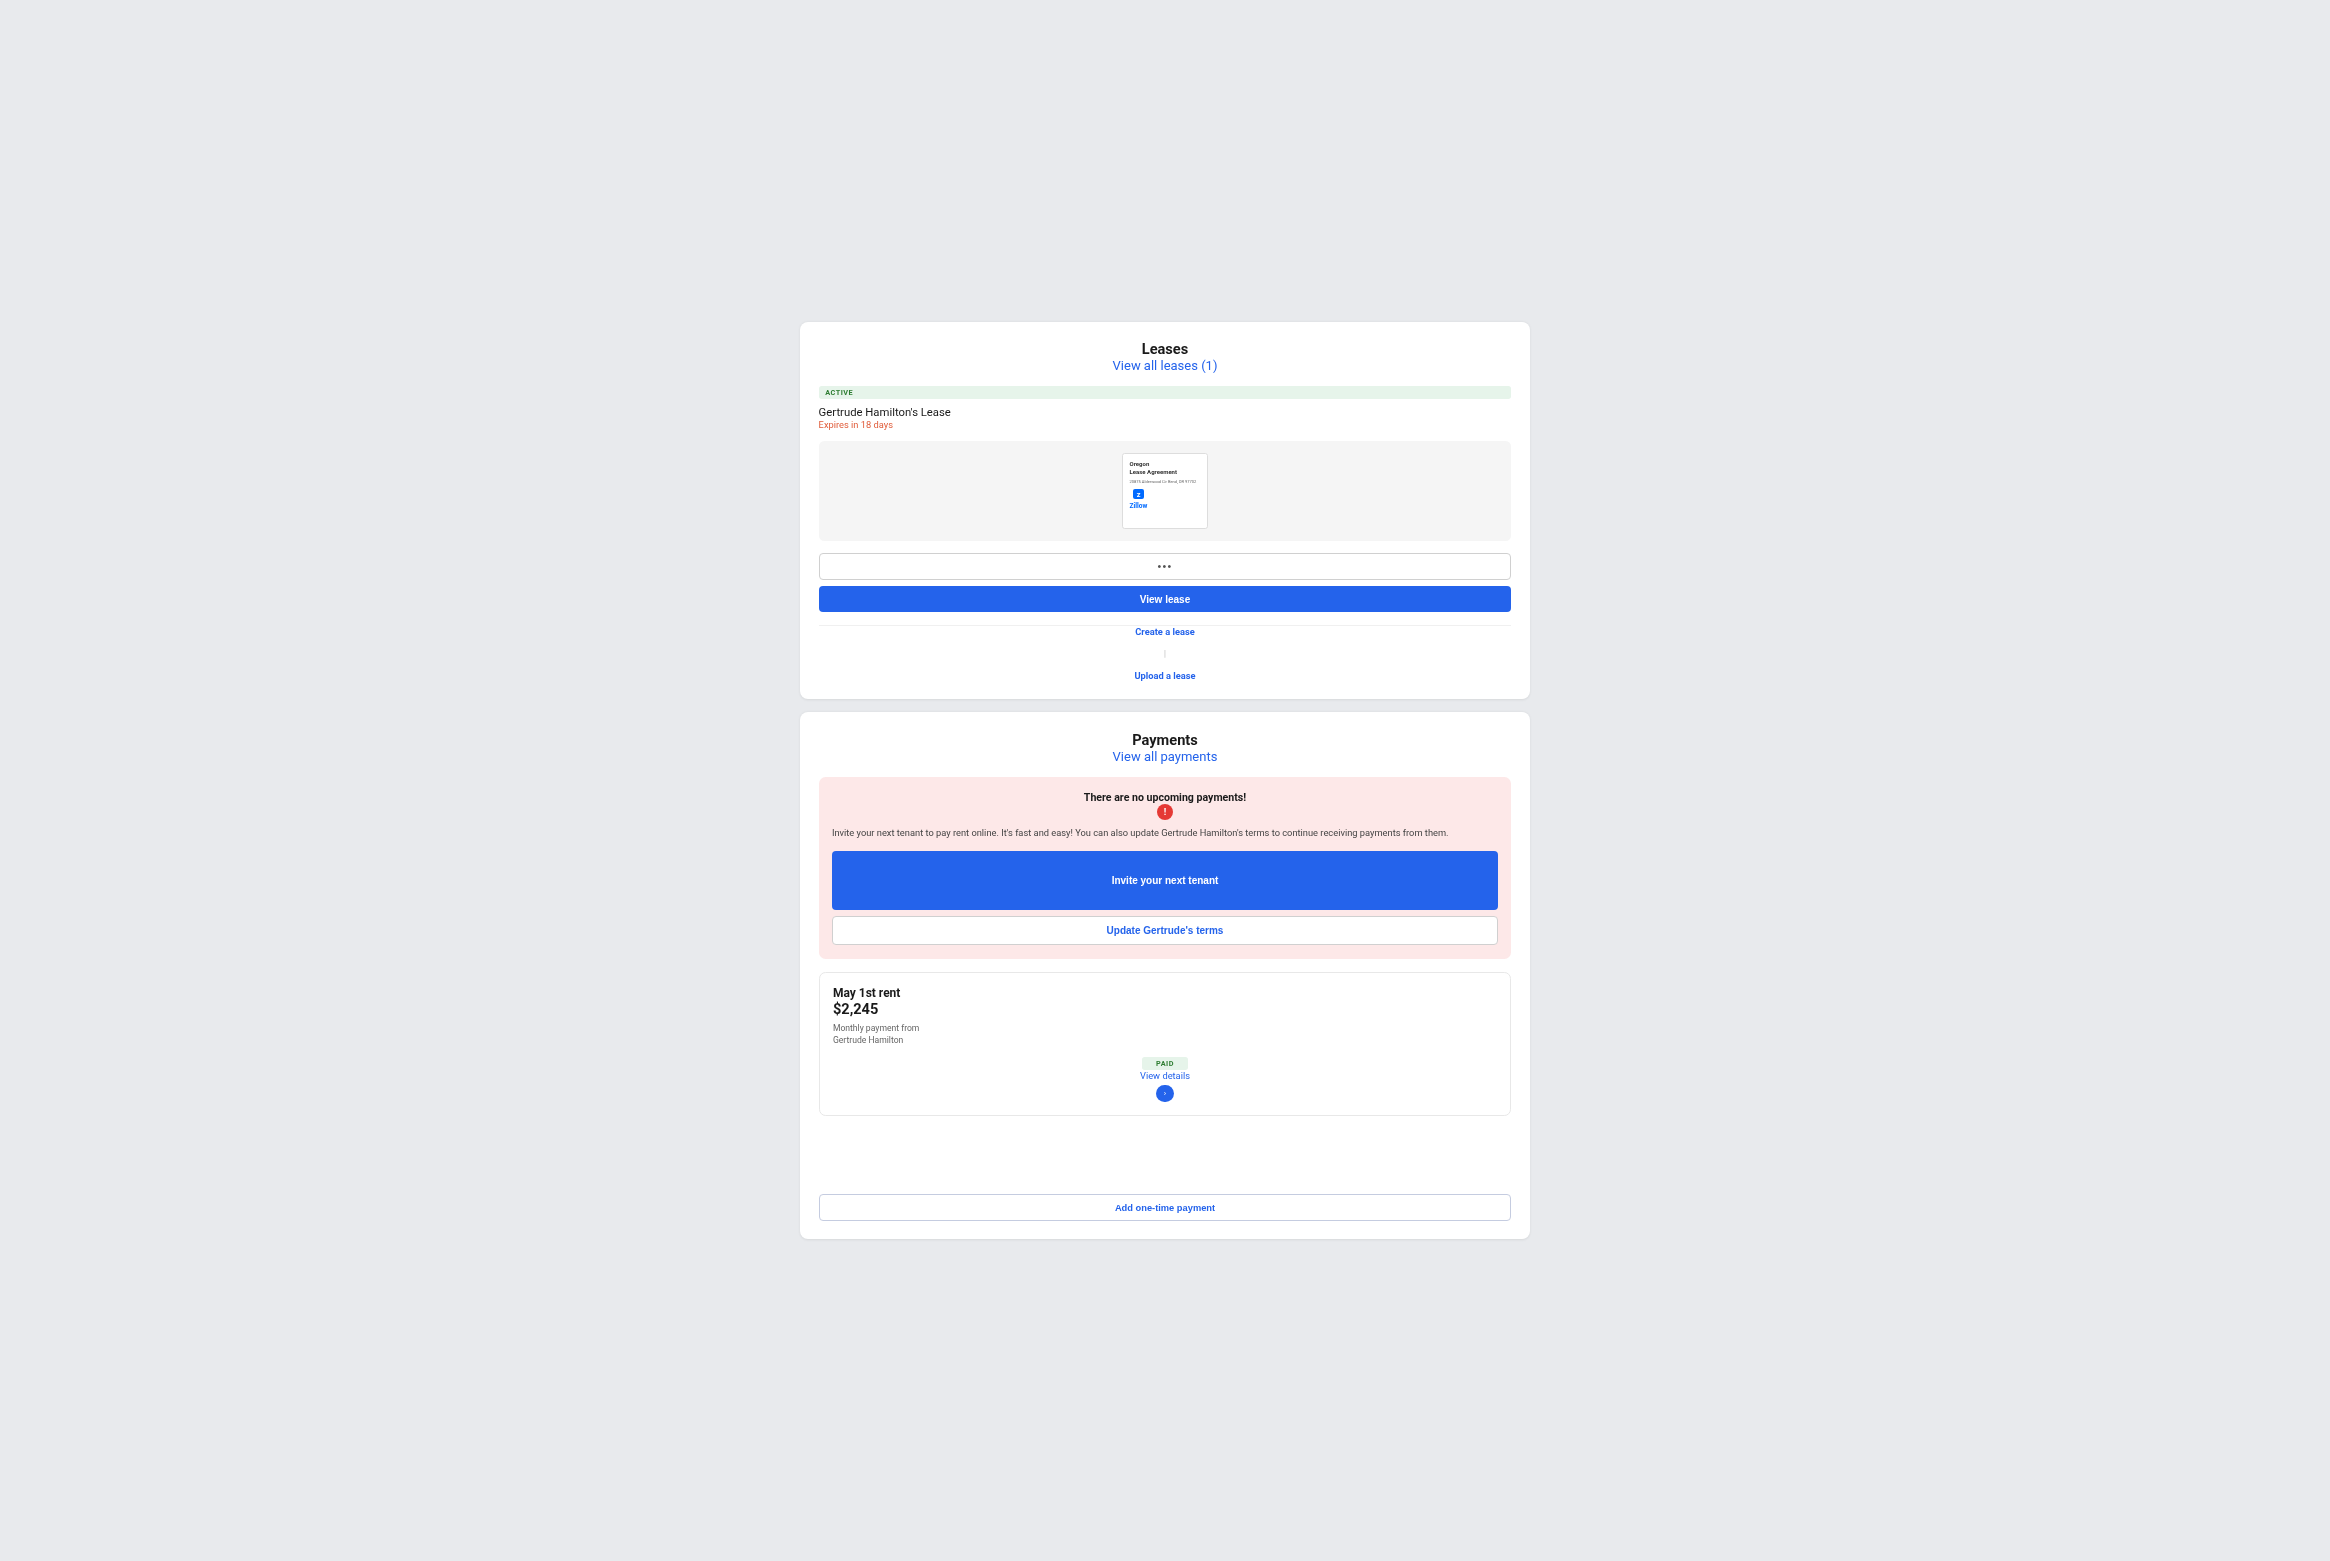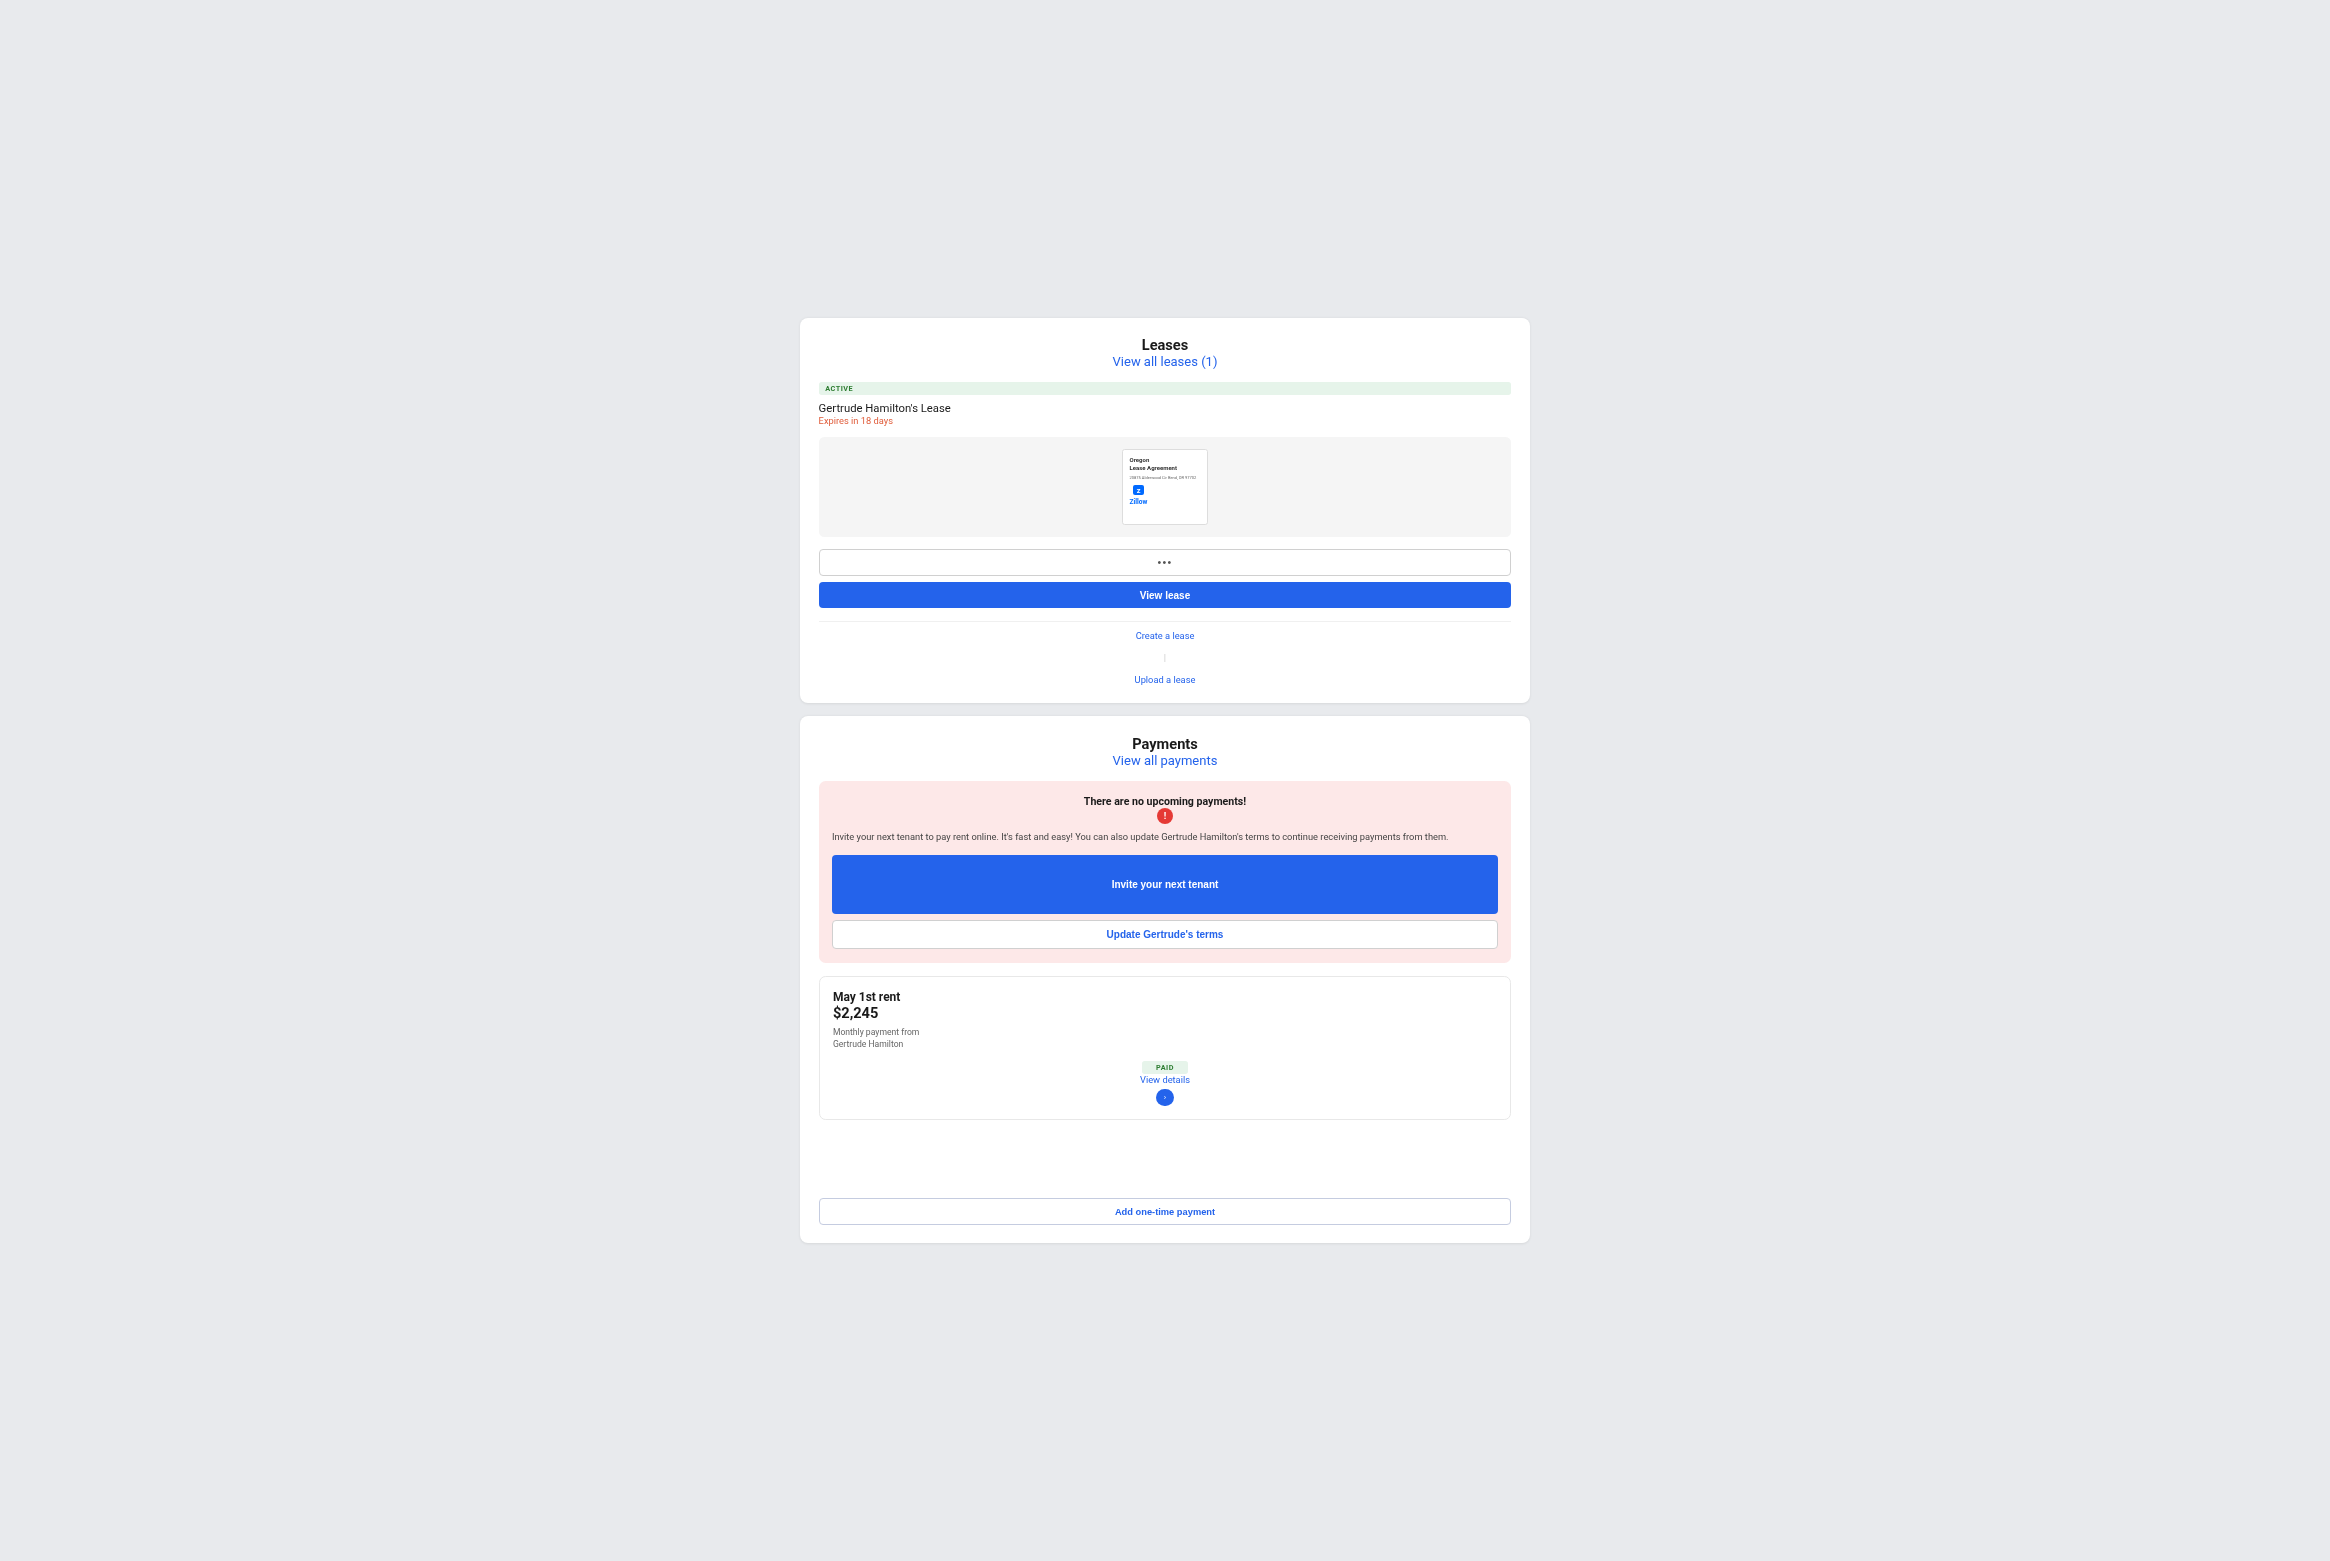--- a/index.html
+++ b/index.html
@@ -164,22 +164,23 @@
       font-size: 10px;
       font-weight: 600;
       padding: 7.3px 10.6px;
     }
     .lease-footer {
       display: flex;
       align-items: center;
       justify-content: center;
       gap: 10.6px;
       margin-top: auto;
-      padding-top: 8px;
+      padding-top: 0;
       border-top: 0.7px solid #f0f0f0;
+      font-weight: bold;
     }
     .lease-footer-link {
       font-size: 9.3px;
       color: #2463eb;
       cursor: pointer;
       text-decoration: none;
     }
     .divider {
       color: #ccc;
       font-size: 9.3px;

